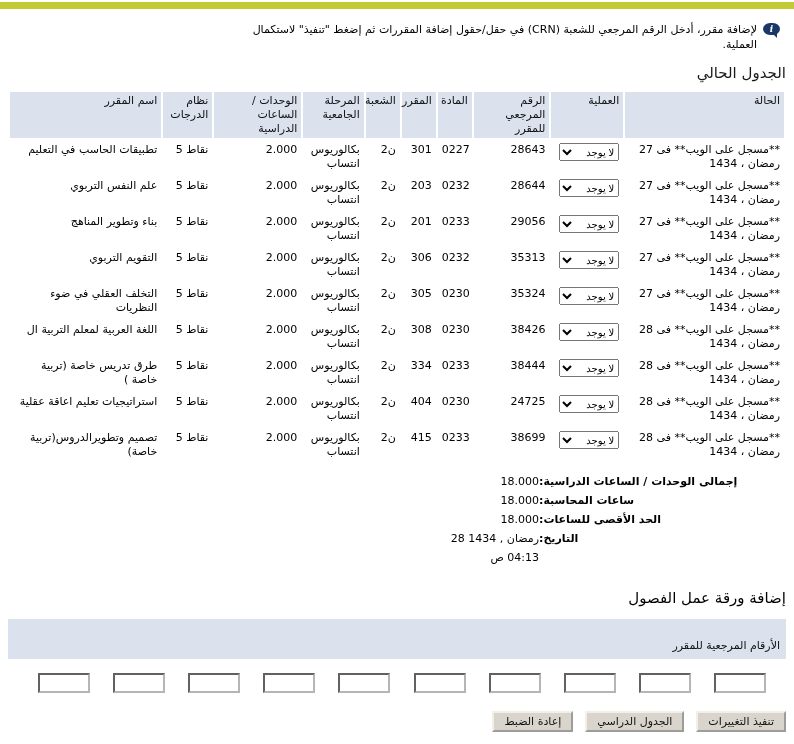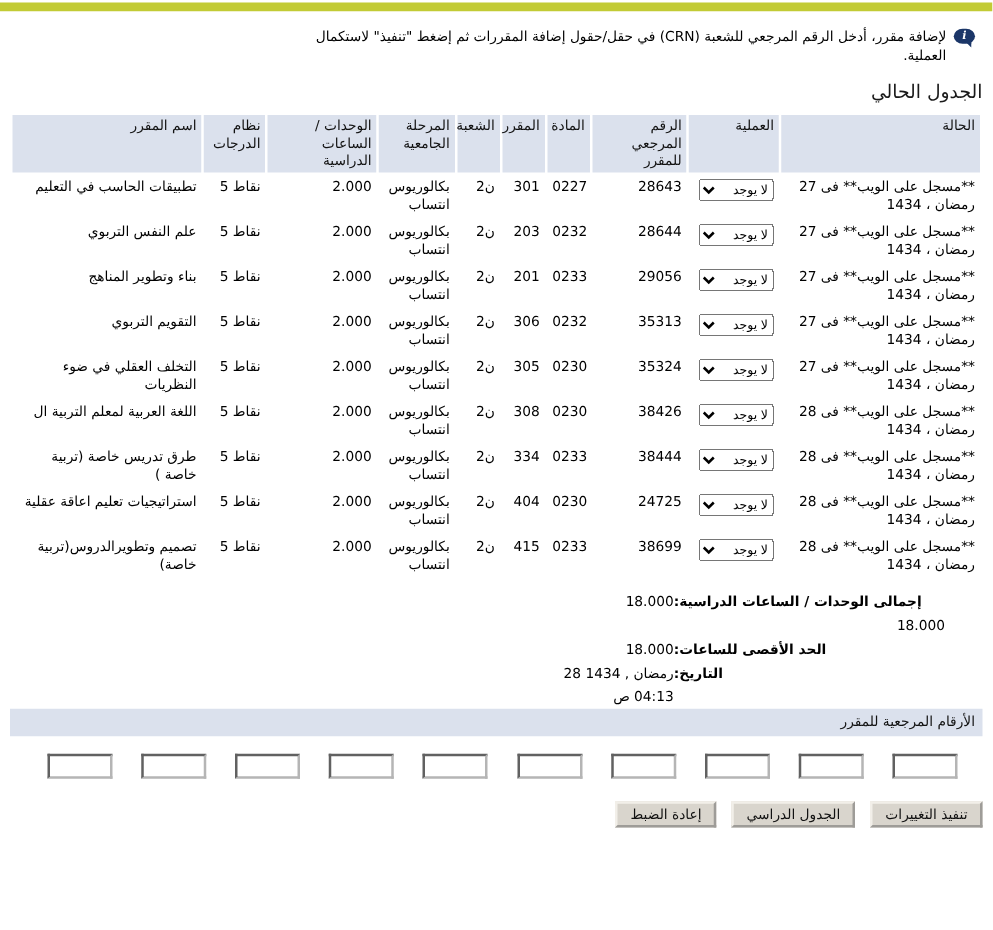--- a/index.html
+++ b/index.html
@@ -45,21 +45,21 @@
   td.num { direction: ltr; text-align: right; }
   select.action-select { font-size: 10px; width: 60px; height: 18px; }
 
   .summary { width: 345px; margin: 8px 30px 0 0; }
   .summary-row { display: flex; line-height: 19px; }
   .summary-row .lbl { flex: 1 1 auto; text-align: left; }
   .summary-row .lbl { text-align: left; font-weight: bold; }
   .summary-row .val { flex: 0 0 128px; text-align: left; direction: ltr; padding-left: 14px; text-align: right; }
 
   h2.worksheet-title { font-size: 15px; font-weight: normal; margin: 22px 0 12px 0; }
-  .crn-header { background: #dbe1ed; padding: 4px 6px; font-size: 11px; color: #111; height: 22px; }
+  .crn-header { background: #dbe1ed; padding: 20px 6px; font-size: 11px; color: #111; height: 22px; }
   .crn-inputs { display: flex; justify-content: space-between; margin: 14px 20px 0 30px; }
   .crn-inputs input {
     width: 52px; height: 20px; border: 2px inset #b5b5b5; font-size: 11px; padding: 0 2px;
   }
 
   .button-row { display: flex; justify-content: flex-start; gap: 12px; margin: 18px 0 0 22px; }
   .button-row { margin-right: 0; }
   .btn {
     background: #d9d5cd; border: 2px outset #f2efe9; font-size: 11px; padding: 2px 10px;
     font-family: inherit; color: #111; cursor: pointer;
@@ -255,32 +255,34 @@
     </tr>
       </tbody>
   </table>
 
   <div class="summary">
     <div class="summary-row">
       <span class="lbl">إجمالى الوحدات / الساعات الدراسية:</span>
       <span class="val">18.000</span>
     </div>
     <div class="summary-row">
+      <span class="lbl">ساعات المحاسبة:</span>
       <span class="val">18.000</span>
     </div>
     <div class="summary-row">
       <span class="lbl">الحد الأقصى للساعات:</span>
       <span class="val">18.000</span>
     </div>
     <div class="summary-row">
       <span class="lbl">التاريخ:</span>
       <span class="val">28 رمضان , 1434 04:13 ص</span>
     </div>
   </div>
 
+  <h2 class="worksheet-title">إضافة ورقة عمل الفصول</h2>
 
   <div class="crn-header">الأرقام المرجعية للمقرر</div>
 
   <div class="crn-inputs" id="crn-inputs">
       <input type="text" style="">
       <input type="text" style="">
       <input type="text" style="">
       <input type="text" style="">
       <input type="text" style="">
       <input type="text" style="">

